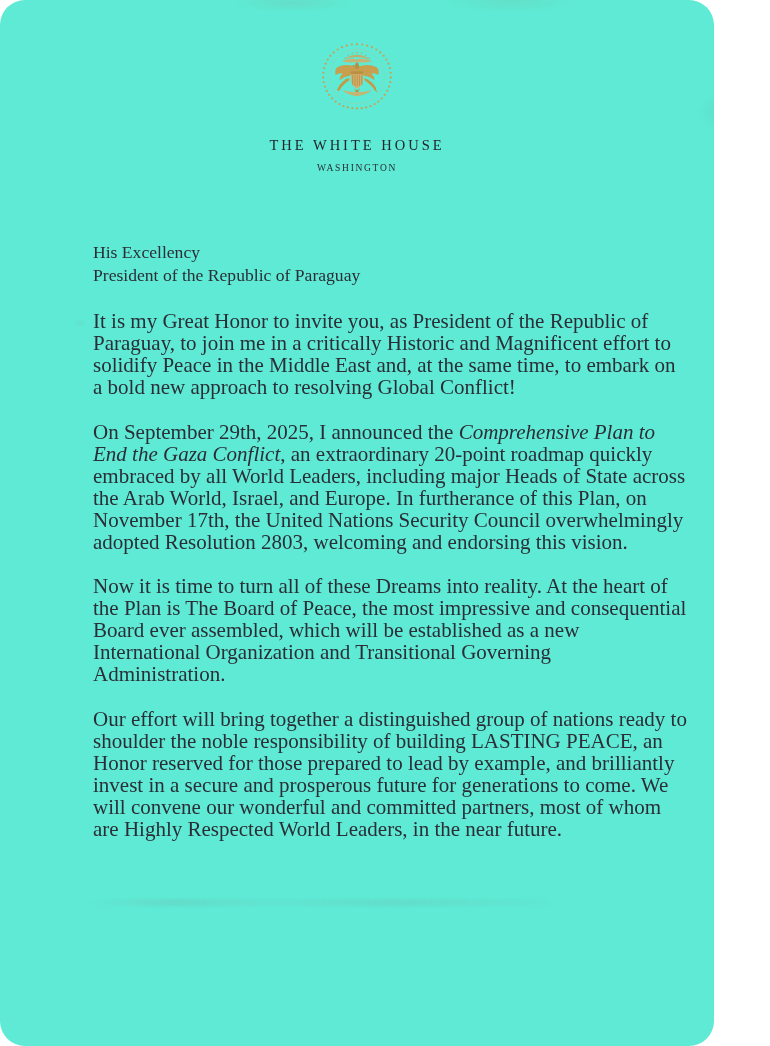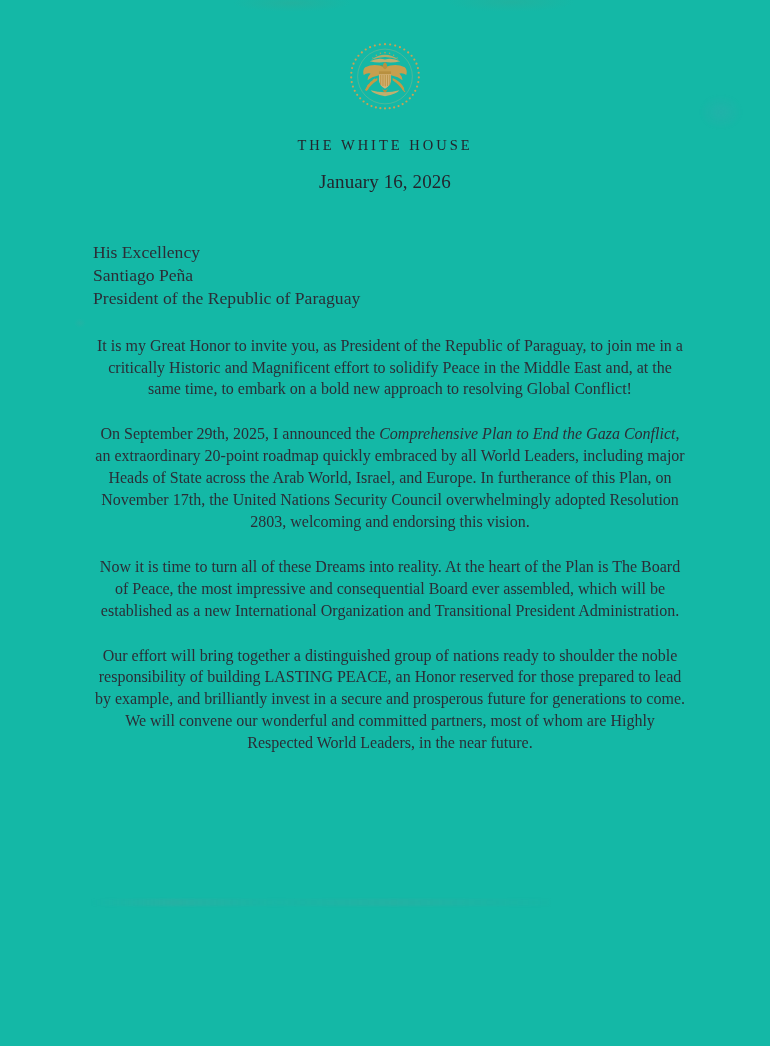--- a/index.html
+++ b/index.html
@@ -2,26 +2,27 @@
 <html><head>
 <meta charset="utf-8">
 <style>
   html, body {
     margin: 0;
     padding: 0;
     background: #ffffff;
   }
   .page {
     position: relative;
-    width: 770px;
+    width: 714px;
     height: 1046px;
-    background: #14b8a6;
+    background: #5eead4;
     overflow: hidden;
     font-family: "Liberation Serif", "DejaVu Serif", serif;
     color: #2c2f38;
+    border-radius: 25px;
   }
 
   
   .artifact {
     position: absolute;
     pointer-events: none;
     border-radius: 50%;
   }
   .artifact-top-left {
     left: 232px; top: -6px;
@@ -105,24 +106,24 @@
 
   .salutation {
     margin-top: 47px;
     font-size: 17.6px;
     line-height: 23px;
     color: #2b2e37;
   }
 
   .para {
     margin-top: 23px;
-    font-size: 16px;
+    font-size: 21px;
     line-height: 21.9px;
     color: #2b2e37;
-    text-align: center;
+    text-align: left;
   }
   .para.first { margin-top: 24px; }
   .para em {
     font-style: italic;
   }
 </style>
 </head>
 <body>
 
 <div class="page">
@@ -232,34 +233,33 @@
           <path d="M67.5 56.4 l4.2 3.4 -1.6 1.3 Z"></path>
         </g>
 
         <path d="M46 63 Q50 69 54 63 Q52 68 50 70.5 Q48 68 46 63 Z" fill="#b8903f"></path>
 
         <path d="M31 66 Q50 71.5 69 66 Q66 70.5 50 74 Q34 70.5 31 66 Z" fill="#d3ae68" opacity="0.9"></path>
       </g>
     </svg>
 
     <div class="wh-title">THE WHITE HOUSE</div>
-    <div class="wh-date">January 16, 2026</div>
+    <div class="wh-sub">WASHINGTON</div>
   </div>
 
   <div class="content">
 
     <div class="addressee">
       <div>His Excellency</div>
-      <div>Santiago Peña</div>
       <div>President of the Republic of Paraguay</div>
     </div>
 
 
     <p class="para first">It is my Great Honor to invite you, as President of the Republic of Paraguay, to join me in a critically Historic and Magnificent effort to solidify Peace in the Middle East and, at the same time, to embark on a bold new approach to resolving Global Conflict!</p>
 
     <p class="para"><span>On September 29th, 2025, I announced the </span><em>Comprehensive Plan to End the Gaza Conflict</em><span>, an extraordinary 20-point roadmap quickly embraced by all World Leaders, including major Heads of State across the Arab World, Israel, and Europe. In furtherance of this Plan, on November 17th, the United Nations Security Council overwhelmingly adopted Resolution 2803, welcoming and endorsing this vision.</span></p>
 
-    <p class="para">Now it is time to turn all of these Dreams into reality. At the heart of the Plan is The Board of Peace, the most impressive and consequential Board ever assembled, which will be established as a new International Organization and Transitional President Administration.</p>
+    <p class="para">Now it is time to turn all of these Dreams into reality. At the heart of the Plan is The Board of Peace, the most impressive and consequential Board ever assembled, which will be established as a new International Organization and Transitional Governing Administration.</p>
 
     <p class="para">Our effort will bring together a distinguished group of nations ready to shoulder the noble responsibility of building LASTING PEACE, an Honor reserved for those prepared to lead by example, and brilliantly invest in a secure and prosperous future for generations to come. We will convene our wonderful and committed partners, most of whom are Highly Respected World Leaders, in the near future.</p>
 
   </div>
 </div>
 
 </body></html>

